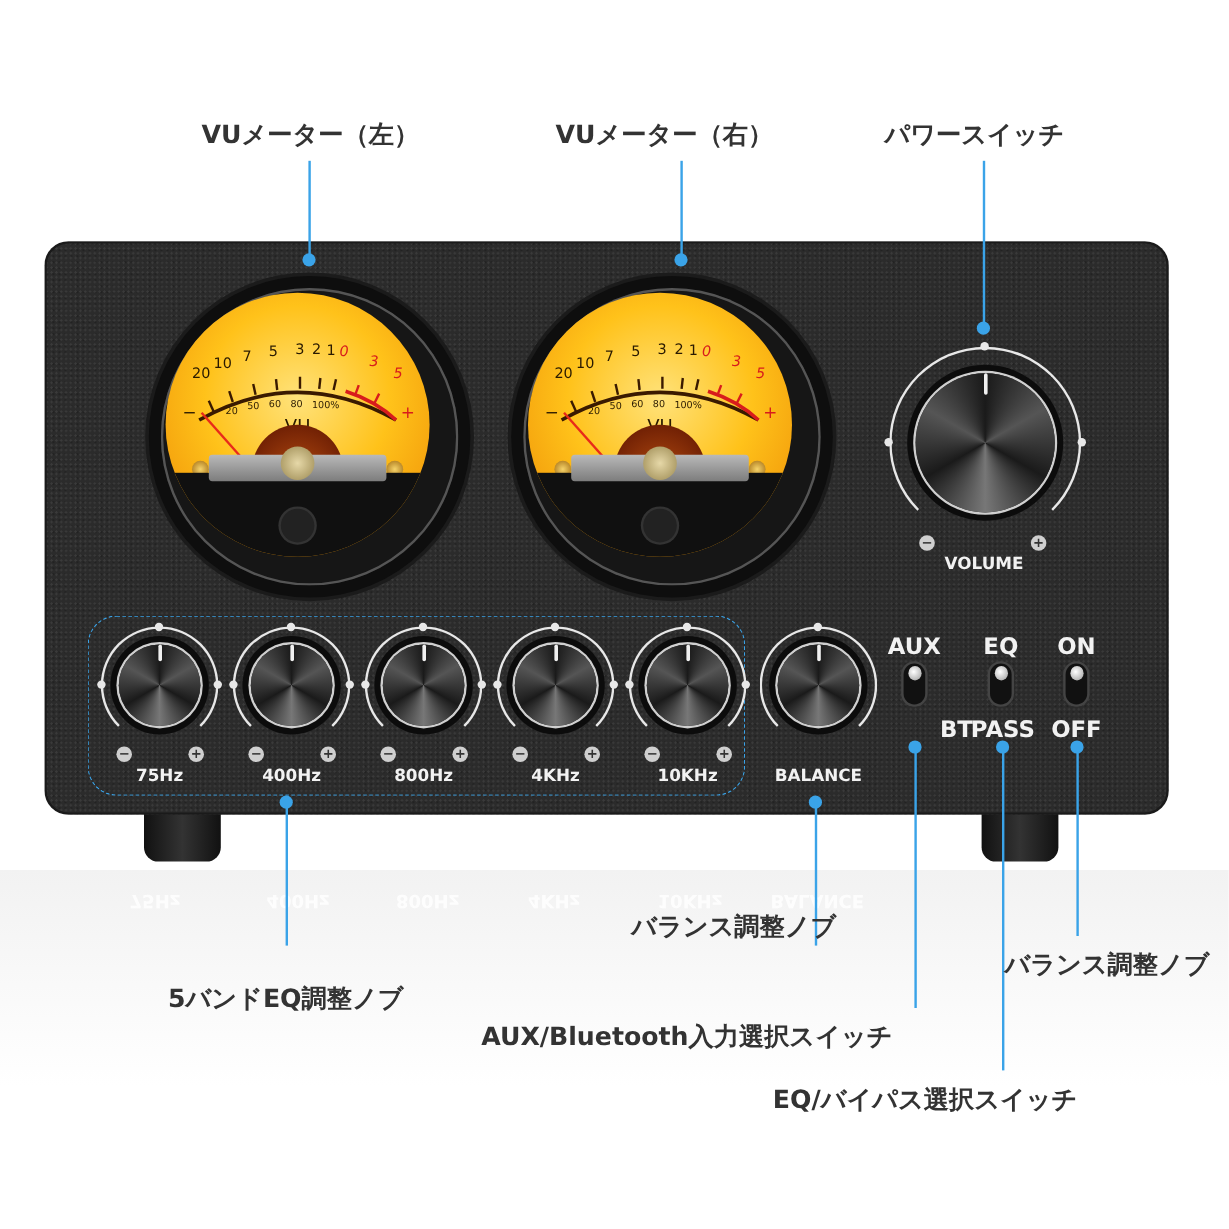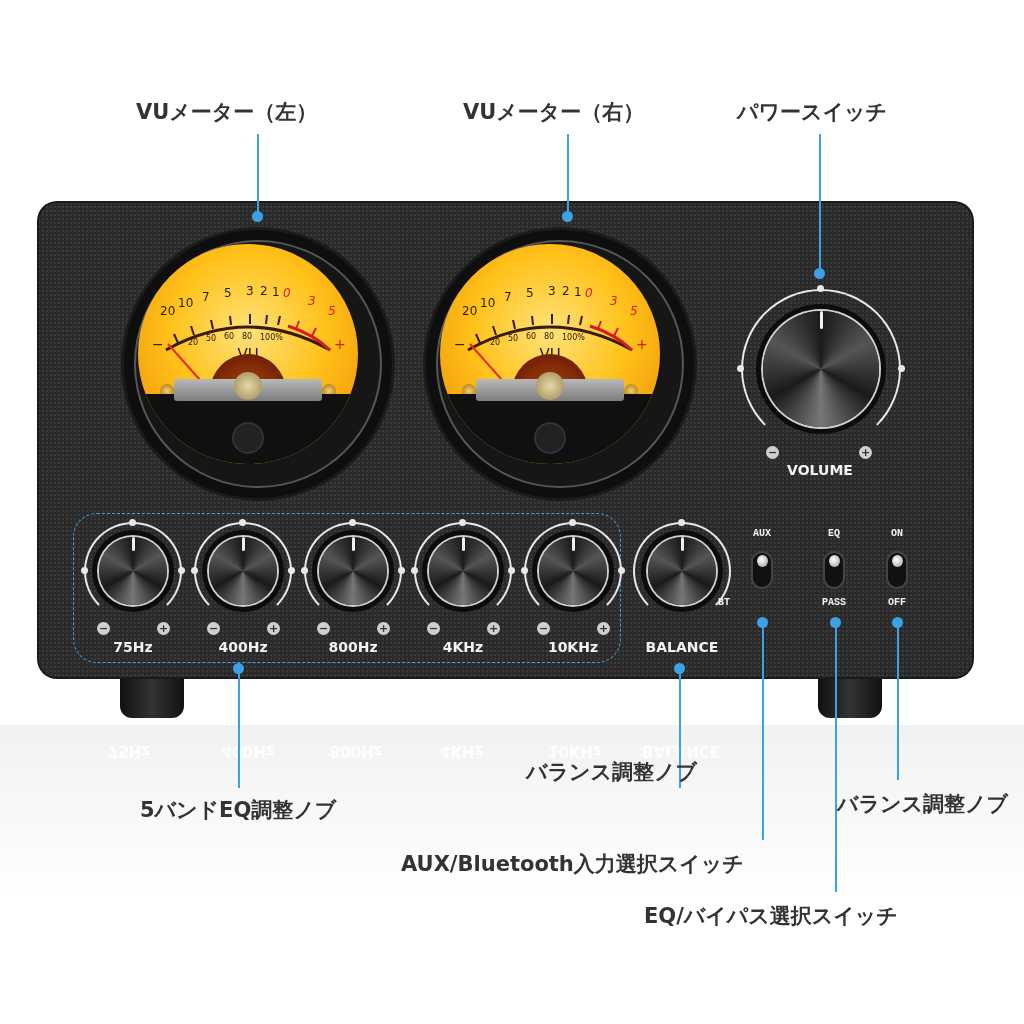--- a/index.html
+++ b/index.html
@@ -34,21 +34,21 @@
   .knob .ring{position:absolute;inset:0;border-radius:50%;border:2px solid #e8e8e8;border-bottom-color:transparent;box-sizing:border-box;}
   .knob .cap{position:absolute;border-radius:50%;background:conic-gradient(#1a1a1a,#555,#1a1a1a,#777,#1a1a1a,#555,#1a1a1a);box-shadow:0 0 0 2px #cfcfcf,0 0 0 7px #0c0c0c;}
   .knob .pointer{position:absolute;width:3px;background:#f0f0f0;border-radius:2px;}
   .knob .tdot{position:absolute;width:7px;height:7px;border-radius:50%;background:#e8e8e8;}
   .pm{position:absolute;width:13px;height:13px;border-radius:50%;background:#cfcfcf;color:#333;font-size:11px;line-height:13px;text-align:center;font-weight:bold;}
   .panel-label{position:absolute;color:#f2f2f2;font-weight:bold;font-size:14px;text-align:center;white-space:nowrap;}
   .eq-box{position:absolute;left:73px;top:513px;width:548px;height:150px;border:1.5px dashed #3aa3e8;border-radius:24px;box-sizing:border-box;}
   
   .toggle{position:absolute;width:18px;height:34px;border-radius:9px;background:#111;box-shadow:0 0 0 2px #444;}
   .toggle .lever{position:absolute;left:4px;top:2px;width:11px;height:12px;border-radius:50%;background:radial-gradient(circle at 40% 40%,#fff,#999);}
-  .sw-label{position:absolute;color:#f2f2f2;font-weight:bold;font-size:10px;text-align:center;width:50px;font-family:Liberation Mono, monospace;}
+  .sw-label{position:absolute;color:#f2f2f2;font-weight:bold;font-size:19px;text-align:center;width:50px;}
 </style>
 </head>
 <body>
 
 <div class="floor"></div>
 <div class="reflect-label" style="left:108px;top:742px;">75Hz</div>
 <div class="reflect-label" style="left:222px;top:742px;">400Hz</div>
 <div class="reflect-label" style="left:330px;top:742px;">800Hz</div>
 <div class="reflect-label" style="left:440px;top:742px;">4KHz</div>
 <div class="reflect-label" style="left:548px;top:742px;">10KHz</div>
@@ -234,21 +234,21 @@
     <div class="tdot" style="left:45px;top:-3px;"></div>
   <div class="cap" style="left:15px;top:15px;width:68px;height:68px;"></div>
     <div class="pointer" style="left:48px;top:15px;height:14px;"></div>
 </div>
 <div class="panel-label" style="left:632px;top:639px;width:100px;">BALANCE</div>
 
 <div class="sw-label" style="left:737px;top:528px;">AUX</div>
 <div class="toggle" style="left:753px;top:553px;">
     <div class="lever"></div>
   </div>
-<div class="sw-label" style="left:699px;top:597px;text-align:center;">BT</div>
+<div class="sw-label" style="left:772px;top:597px;text-align:center;">BT</div>
 
 <div class="sw-label" style="left:809px;top:528px;">EQ</div>
 <div class="toggle" style="left:825px;top:553px;">
     <div class="lever"></div>
   </div>
 <div class="sw-label" style="left:809px;top:597px;">PASS</div>
 
 <div class="sw-label" style="left:872px;top:528px;">ON</div>
 <div class="toggle" style="left:888px;top:553px;">
     <div class="lever"></div>
@@ -266,20 +266,20 @@
 <div class="line" style="left:238px;top:668px;height:120px;"></div>
 <div class="dot" style="left:674px;top:663px;"></div>
 <div class="line" style="left:679px;top:668px;height:120px;"></div>
 <div class="dot" style="left:757px;top:617px;"></div>
 <div class="line" style="left:762px;top:622px;height:218px;"></div>
 <div class="dot" style="left:830px;top:617px;"></div>
 <div class="line" style="left:835px;top:622px;height:270px;"></div>
 <div class="dot" style="left:892px;top:617px;"></div>
 <div class="line" style="left:897px;top:622px;height:158px;"></div>
 
-<div class="callout-text" style="left:136px;top:98px;">VUメーター（左）</div>
+<div class="callout-text" style="left:168px;top:98px;">VUメーター（左）</div>
 <div class="callout-text" style="left:463px;top:98px;">VUメーター（右）</div>
 <div class="callout-text" style="left:737px;top:98px;">パワースイッチ</div>
-<div class="callout-text" style="left:140px;top:796px;">5バンドEQ調整ノブ</div>
+<div class="callout-text" style="left:140px;top:818px;">5バンドEQ調整ノブ</div>
 <div class="callout-text" style="left:526px;top:758px;">バランス調整ノブ</div>
 <div class="callout-text" style="left:837px;top:790px;">バランス調整ノブ</div>
 <div class="callout-text" style="left:401px;top:850px;">AUX/Bluetooth入力選択スイッチ</div>
 <div class="callout-text" style="left:644px;top:902px;">EQ/バイパス選択スイッチ</div>
 
 </body></html>

